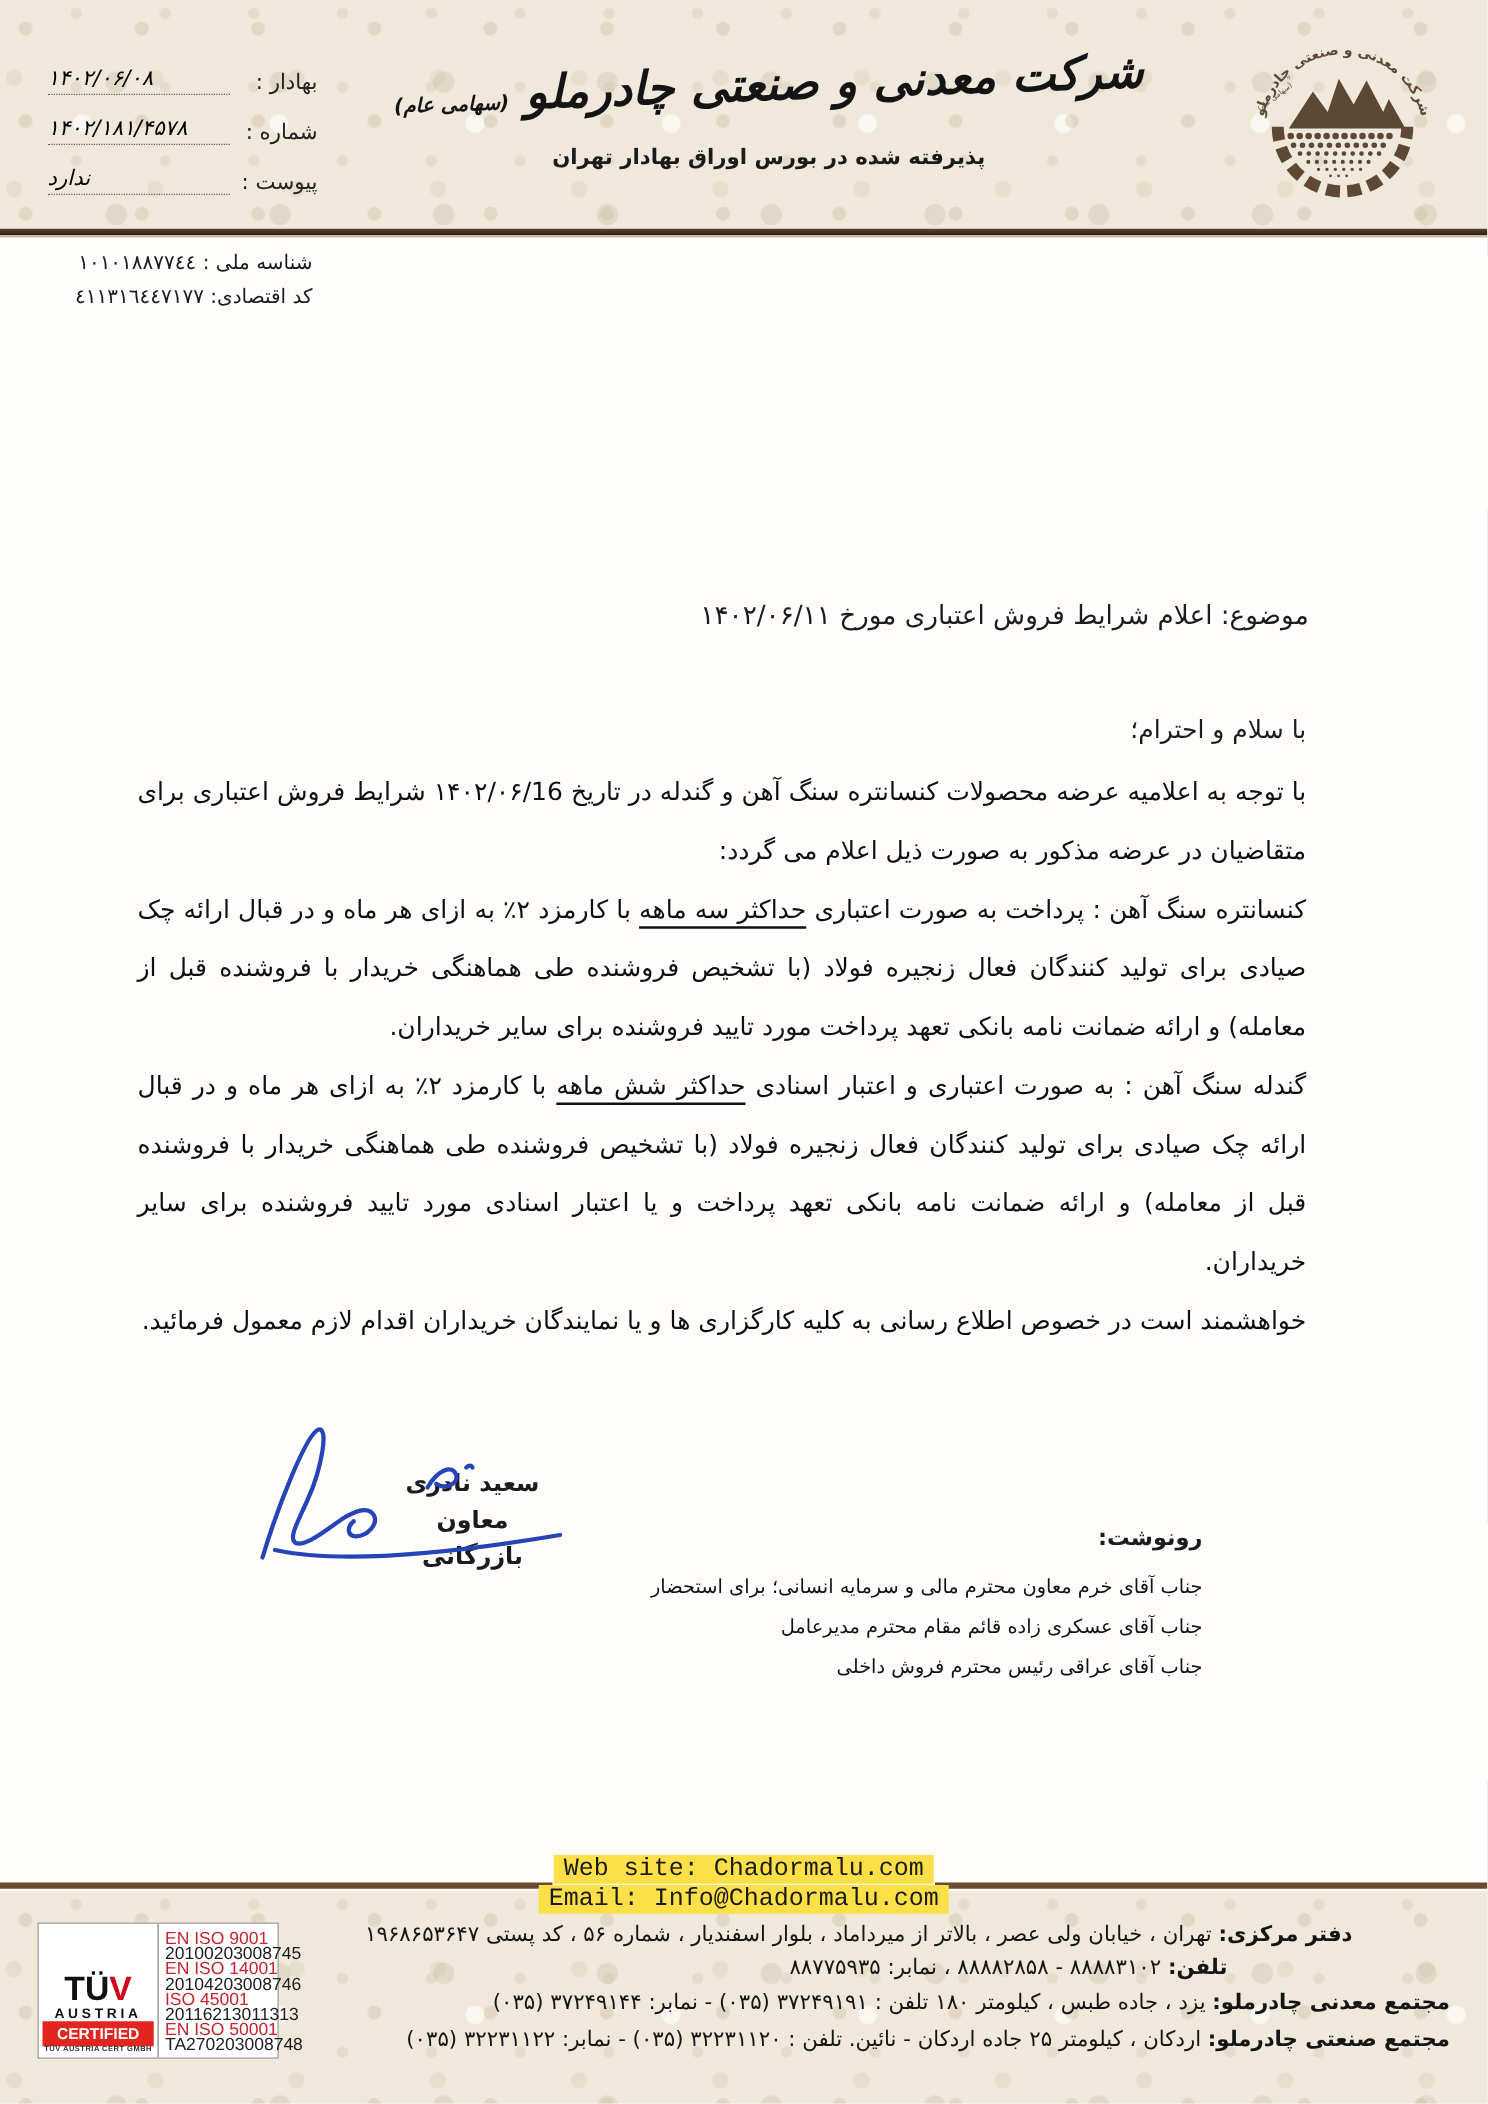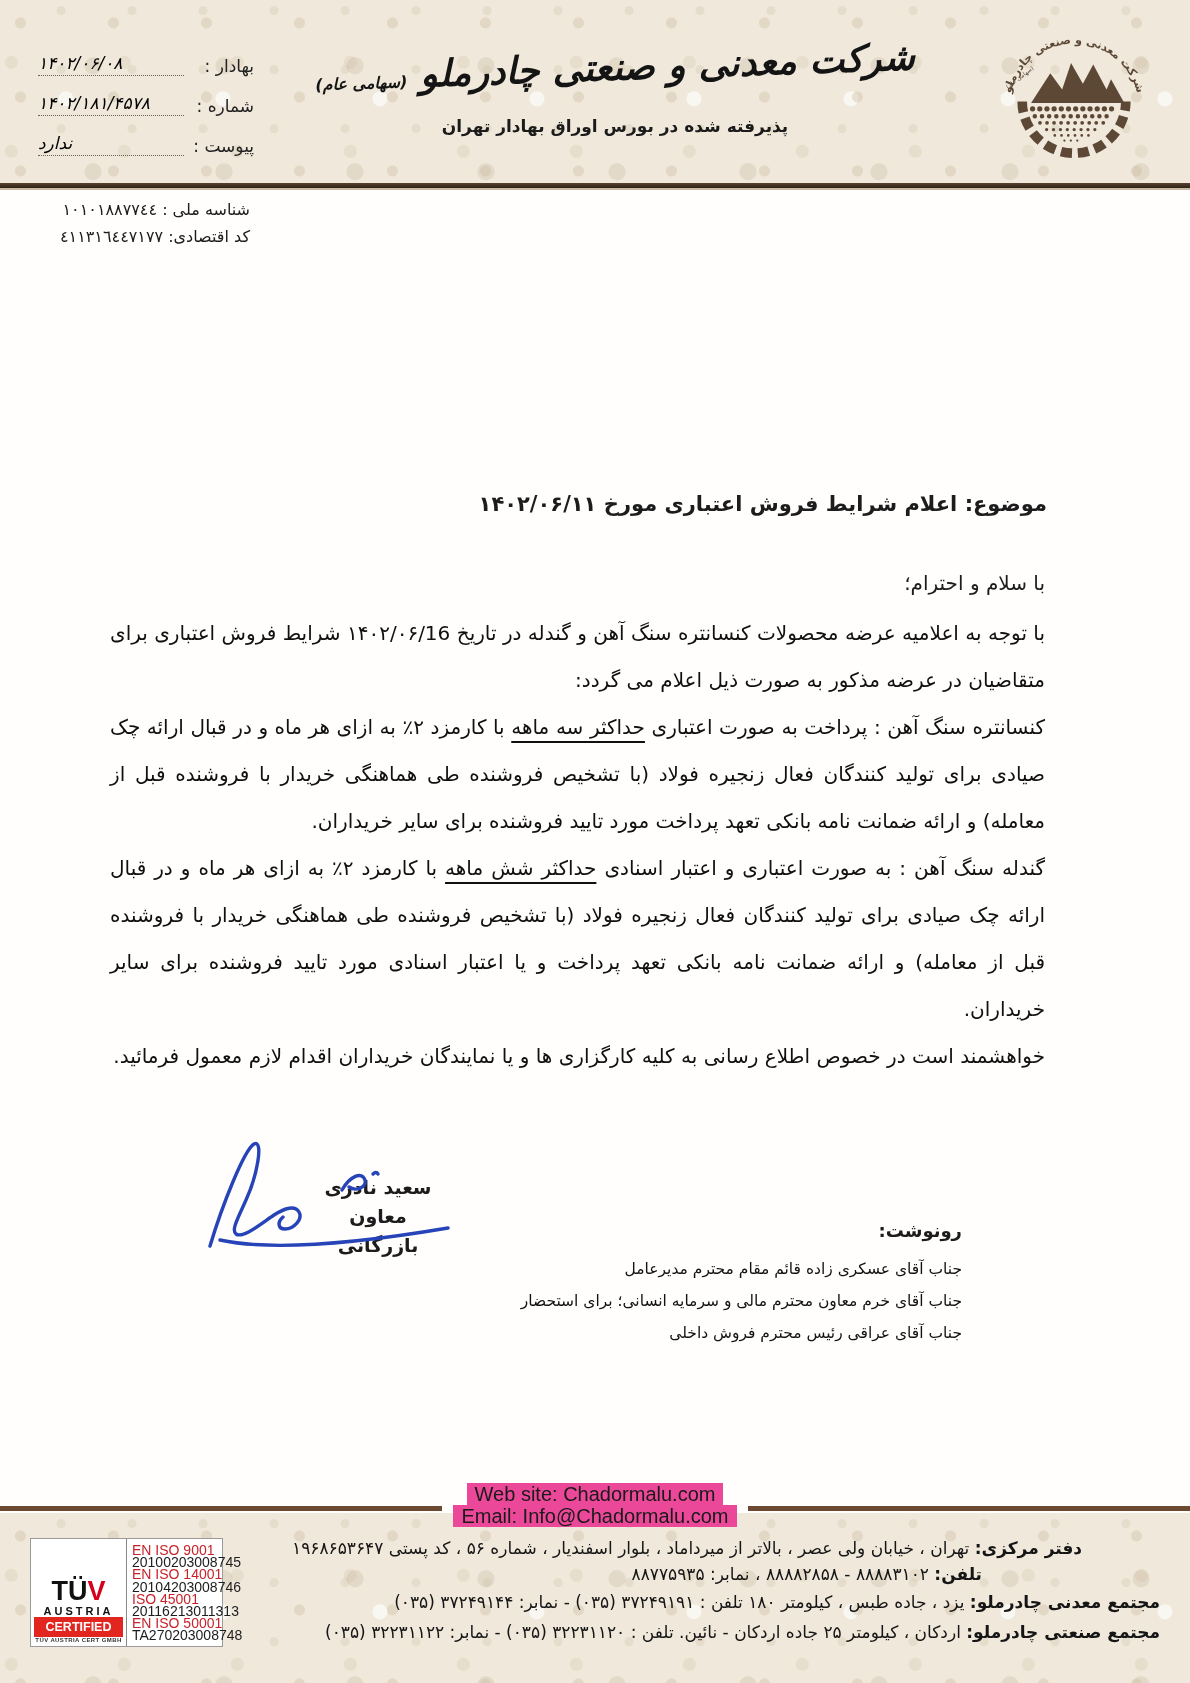--- a/index.html
+++ b/index.html
@@ -41,21 +41,21 @@
   }
   .brand-type{font-size:16px;font-weight:bold;font-style:italic;}
   .brand-sub{font-size:17px;font-weight:bold;margin-top:1px;color:#1b1b1b;}
   
   .logo{position:absolute;left:1000px;top:15px;width:148px;height:158px;}
   
   .ids{position:absolute;left:34px;top:196px;width:216px;text-align:right;}
   .ids div{font-size:16px;line-height:27px;white-space:nowrap;}
   
   .recipient{position:absolute;right:143px;left:110px;top:333px;font-weight:bold;font-size:21px;line-height:50px;}
-  .subject{position:absolute;right:143px;left:110px;top:480px;font-weight:bold;font-size:21px;margin-top:12px;}
+  .subject{position:absolute;right:143px;left:110px;top:480px;font-weight:normal;font-size:21px;}
   .greeting{position:absolute;right:145px;top:571px;font-size:20px;}
   .body-text{
     position:absolute;right:145px;left:110px;top:610px;
     font-size:20px;line-height:47px;text-align:justify;color:#101010;
   }
   .body-text p{margin:0;}
   .ul{
     text-decoration:underline;text-decoration-thickness:1.5px;text-underline-offset:7px;
   }
   
@@ -63,21 +63,21 @@
   .sign-name{font-weight:bold;font-size:19px;line-height:29px;}
   .sign-title{font-weight:bold;font-size:19px;line-height:29px;}
   .sign-ink{position:absolute;left:190px;top:1128px;width:280px;height:140px;z-index:2;}
   
   .cc{position:absolute;right:228px;top:1220px;width:560px;text-align:right;}
   .cc-title{font-weight:bold;font-size:18px;margin-bottom:12px;}
   .cc-line{font-size:15.5px;line-height:32px;color:#121212;}
   
   .weblines{position:absolute;left:0;right:0;top:1483px;text-align:center;direction:ltr;
     font-family:"Liberation Sans",sans-serif;font-size:20px;line-height:22px;color:#1a1a1a;z-index:3;}
-  .weblines span{background:#ec4899;padding:0 8px;}
+  .weblines span{background:#fde047;padding:0 8px;font-family:Liberation Mono, monospace;}
   .footer-line{position:absolute;top:1506px;height:5px;background:linear-gradient(#7a573c,#4f3category:none,#4f3722);background:#6b4a31;z-index:2;}
   .footer-line.left{left:0;width:442px;}
   .footer-line.right{left:748px;width:442px;}
   .footer-band{position:absolute;left:0;right:0;top:1513px;height:170px;z-index:1;}
   .contact{position:absolute;white-space:nowrap;font-size:17px;color:#151515;z-index:2;}
   .contact b{font-weight:bold;}
   .c1{right:108px;top:1538px;}
   .c2{right:208px;top:1564px;}
   .c3{right:30px;top:1592px;}
   .c4{right:30px;top:1622px;}
@@ -186,22 +186,22 @@
     <g fill="none" stroke="#2644b8" stroke-width="3.4" stroke-linecap="round" stroke-linejoin="round">
       <path d="M20,118 C32,78 54,22 64,16 C74,11 67,48 56,72 C48,90 41,102 46,106 C53,111 72,95 84,87 C95,80 105,77 109,84 C113,91 104,101 95,101 C88,101 87,94 93,89"></path>
       <path d="M30,112 C85,124 175,114 258,100"></path>
       <path d="M152,62 C160,48 172,43 175,52 C177,59 166,64 159,59"></path>
       <path d="M183,46 C185,44 187,44 188,46"></path>
     </g>
   </svg>
 
   <div class="cc">
     <div class="cc-title">رونوشت:</div>
+    <div class="cc-line">جناب آقای خرم معاون محترم مالی و سرمایه انسانی؛ برای استحضار</div>
     <div class="cc-line">جناب آقای عسکری زاده قائم مقام محترم مدیرعامل</div>
-    <div class="cc-line">جناب آقای خرم معاون محترم مالی و سرمایه انسانی؛ برای استحضار</div>
     <div class="cc-line">جناب آقای عراقی رئیس محترم فروش داخلی</div>
   </div>
 
   <div class="weblines">
     <div><span>Web site: Chadormalu.com</span></div>
     <div><span>Email: Info@Chadormalu.com</span></div>
   </div>
   <div class="footer-line left"></div>
   <div class="footer-line right"></div>
 

